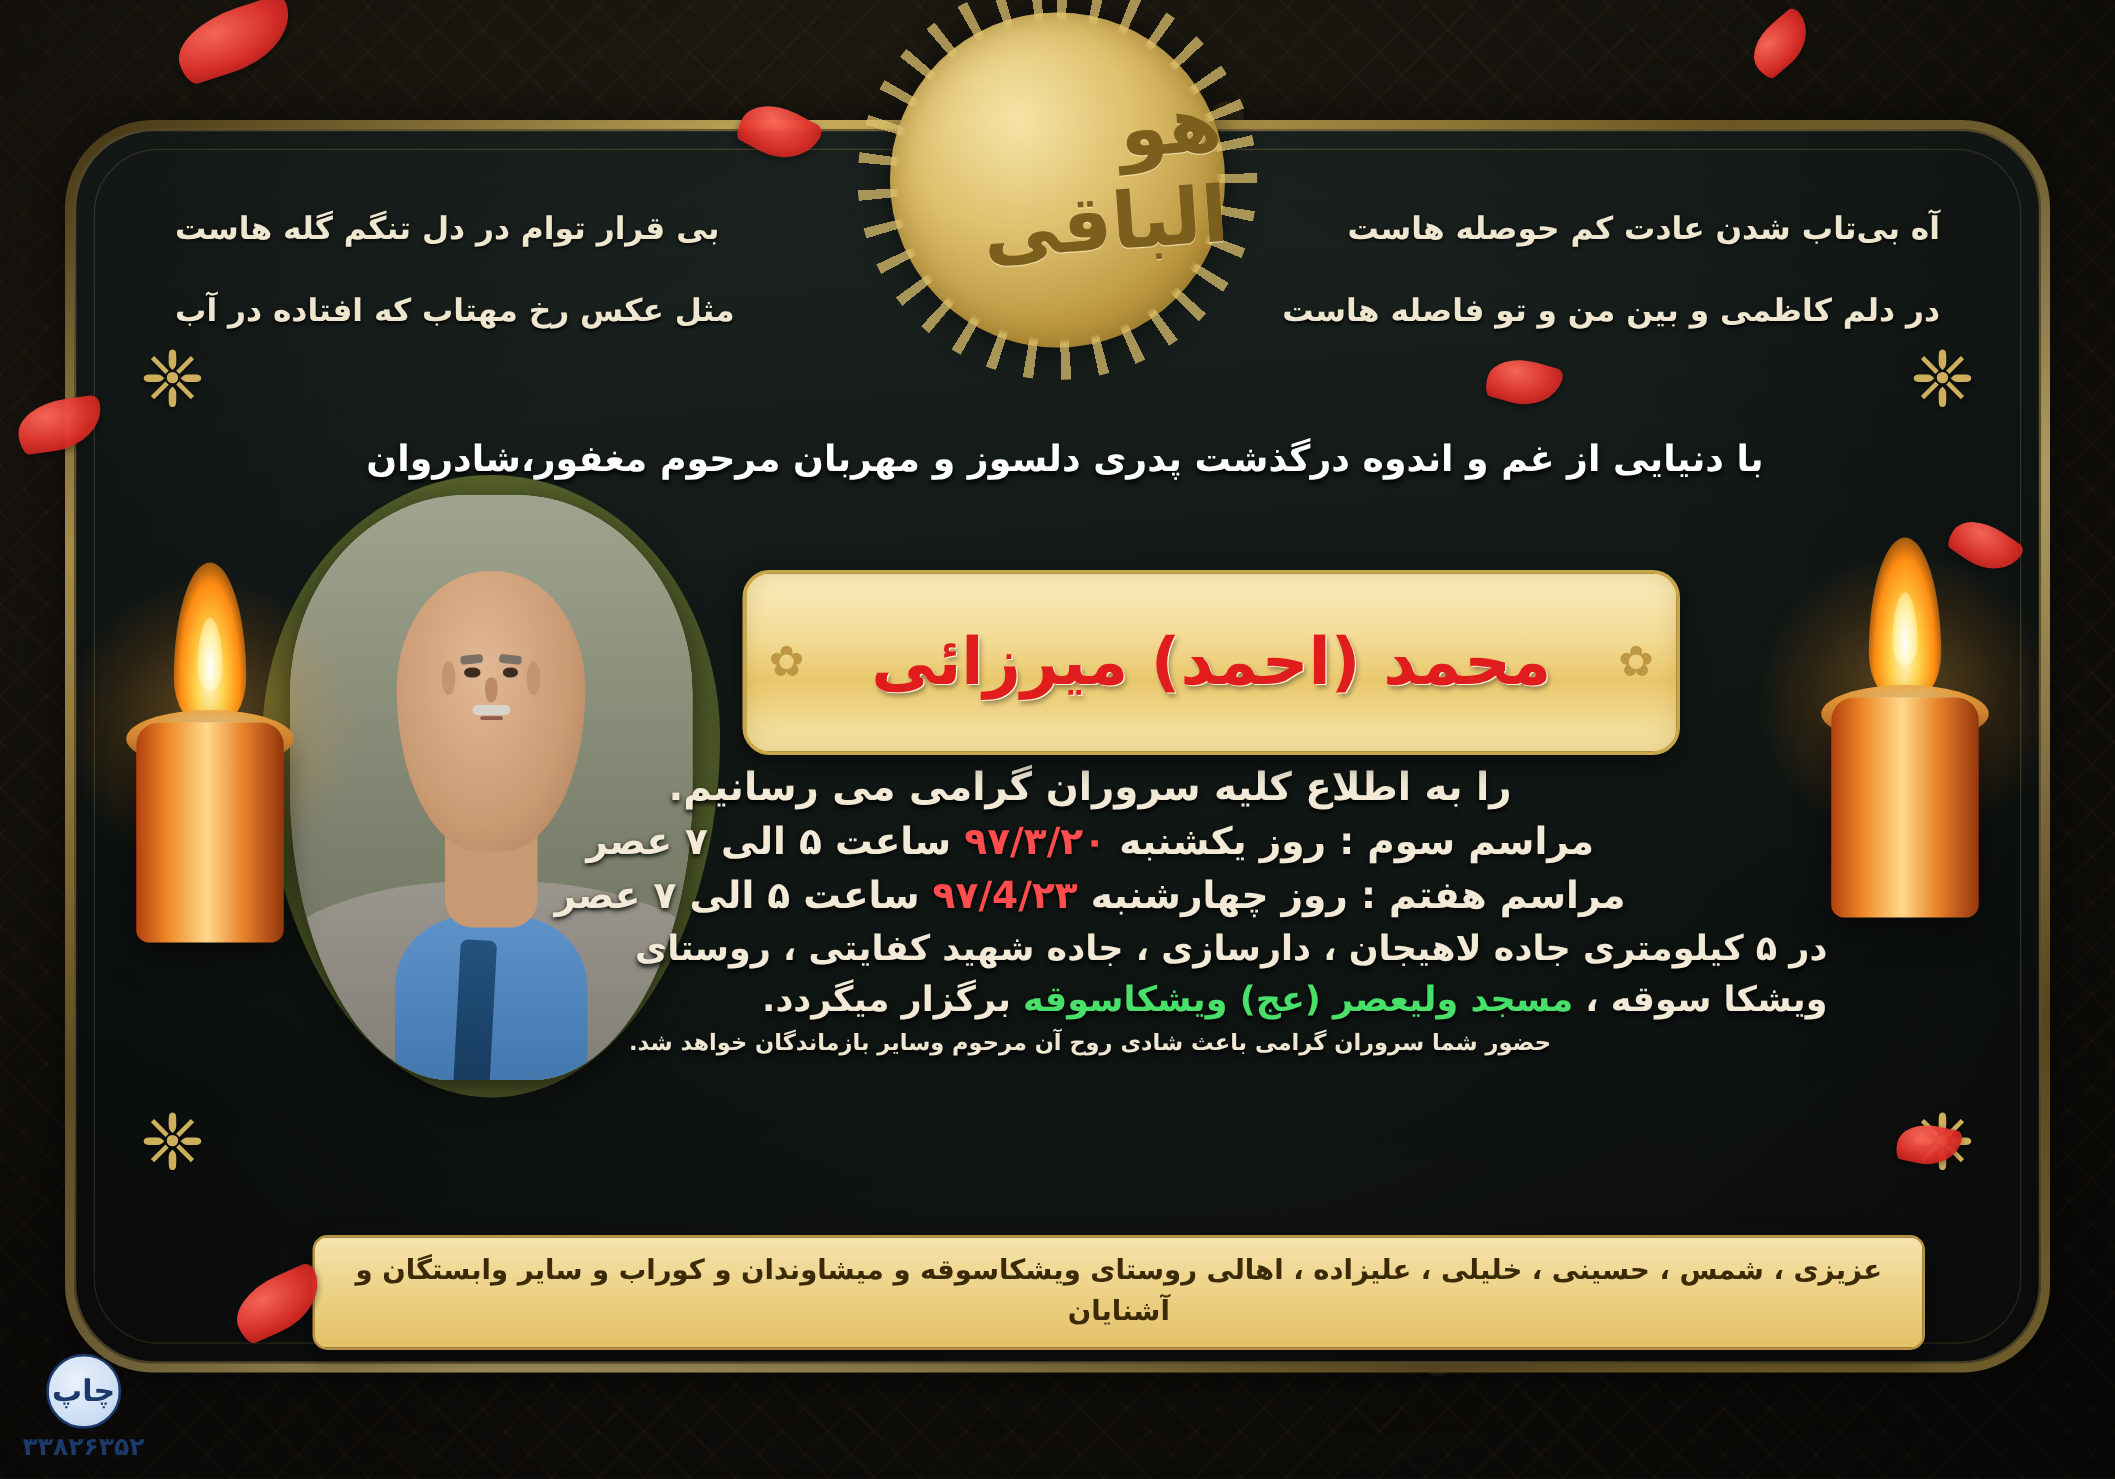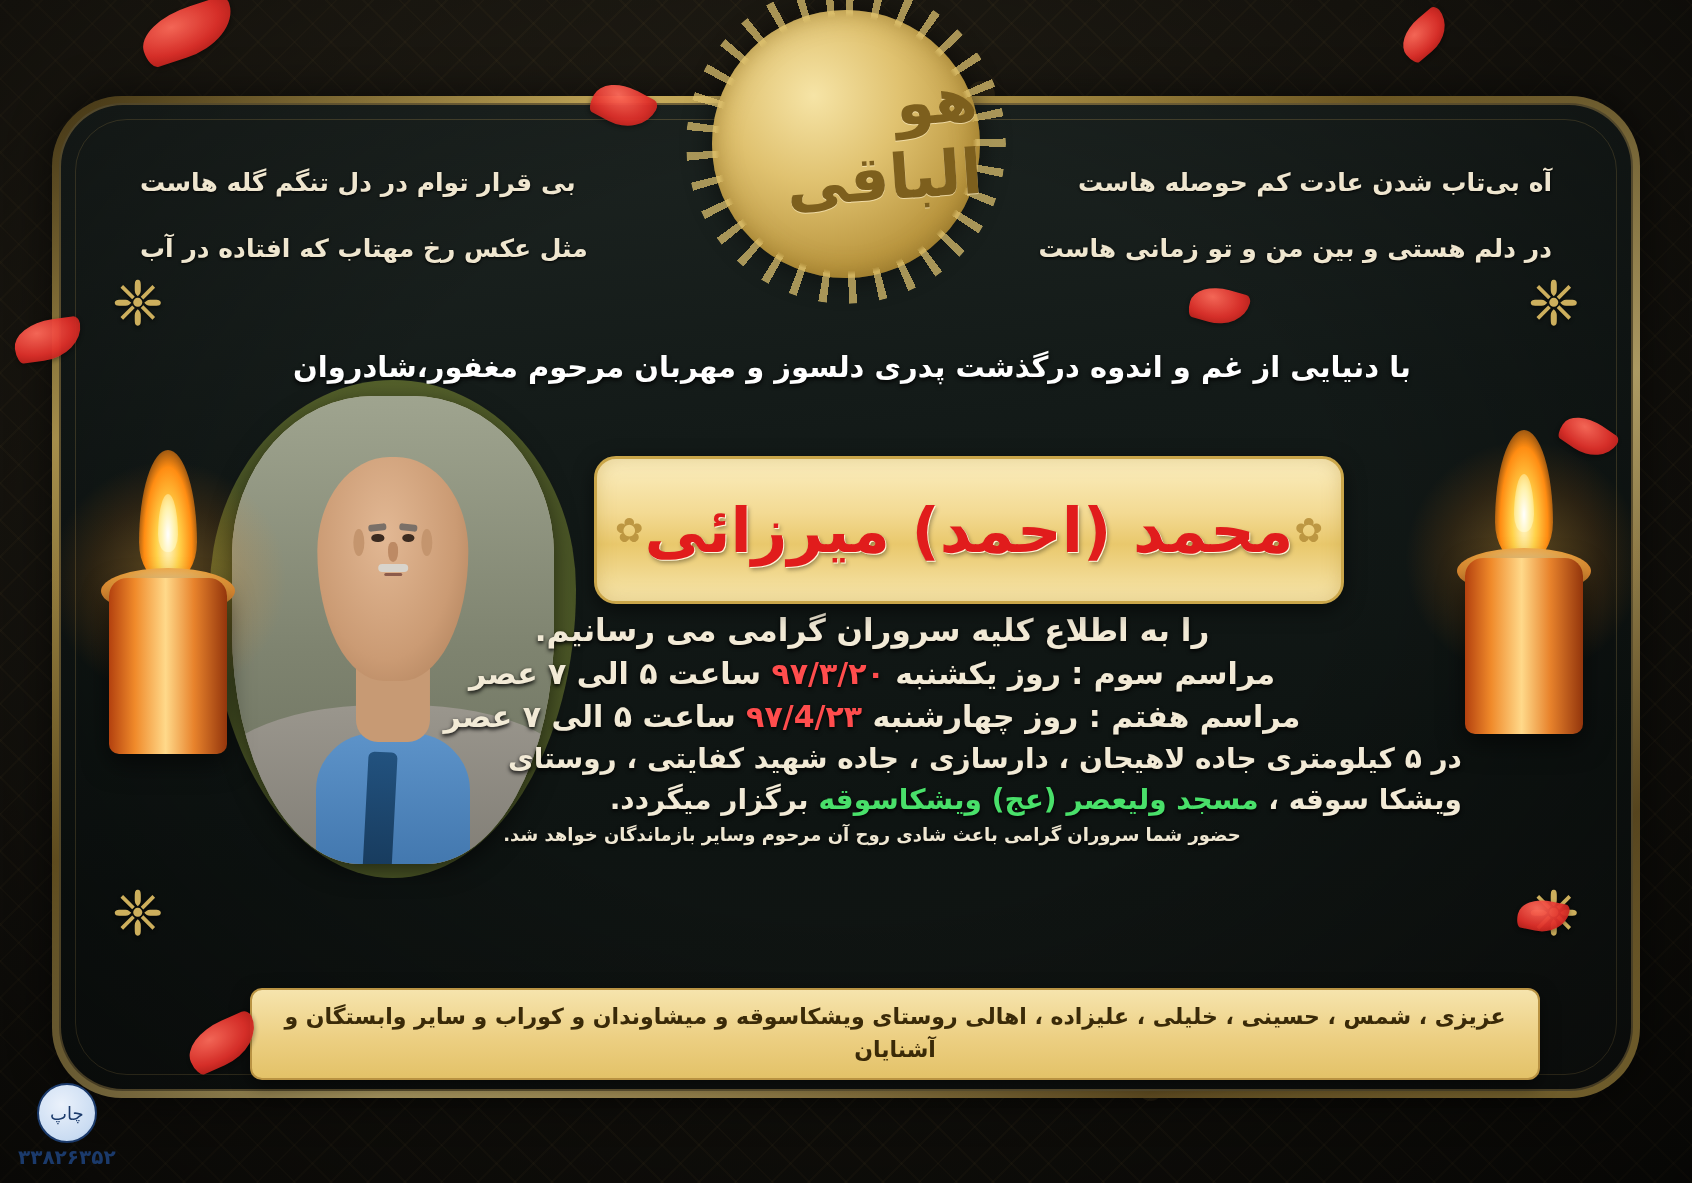--- a/index.html
+++ b/index.html
@@ -264,21 +264,21 @@
     z-index: 7;
     border-radius: 22px;
     background: linear-gradient(180deg, #fbeec0 0%, #f3da93 38%, #e9c86c 60%, #f7e6ad 100%);
     border: 3px solid #caa64a;
     box-shadow: 0 6px 20px rgba(0,0,0,0.55), inset 0 0 18px rgba(180,140,50,0.35);
     display: flex;
     align-items: center;
     justify-content: center;
   }
   #deceased-name {
-    font-size: 62px;
+    font-size: 52px;
     font-weight: bold;
     color: #e11c1c;
     text-shadow: 1px 1px 0 #fff6d8, 2px 3px 4px rgba(0,0,0,0.35);
     white-space: nowrap;
   }
   .plaque-orn {
     position: absolute;
     top: 50%;
     transform: translateY(-50%);
     color: #b8913c;
@@ -372,21 +372,21 @@
     z-index: 9;
     text-align: center;
     color: #1b3a6b;
   }
   #printer-logo {
     width: 56px; height: 56px; margin: 0 auto 2px;
     border-radius: 50%;
     border: 2px solid #1b3a6b;
     background: radial-gradient(circle at 40% 35%, #eaf1fb 0%, #cadcf2 70%, #a9c3e4 100%);
     display: flex; align-items: center; justify-content: center;
-    font-size: 18px; font-weight: normal; color: #1b3a6b;
+    font-size: 24px; font-weight: bold; color: #1b3a6b;
   }
   #printer-phone { font-size: 20px; font-weight: bold; letter-spacing: 1px; }
 </style>
 </head>
 <body>
 
 <div id="poster">
 
   <div id="bg-pattern"></div>
 
@@ -408,21 +408,21 @@
     <div class="calligraphy">هو الباقی</div>
   </div>
 
   <div class="corner-orn co-tr">❈</div>
   <div class="corner-orn co-tl">❈</div>
   <div class="corner-orn co-br">❈</div>
   <div class="corner-orn co-bl">❈</div>
 
   <div class="couplets">
     <div class="couplet-line c-r1">آه بی‌تاب شدن عادت کم حوصله هاست</div>
-    <div class="couplet-line c-r2">در دلم  هستی و بین من و تو زمانی هاست</div>
+    <div class="couplet-line c-r2">در دلم  کاظمی و بین من و تو فاصله هاست</div>
     <div class="couplet-line c-l1">بی قرار توام در دل تنگم گله هاست</div>
     <div class="couplet-line c-l2">مثل عکس رخ مهتاب که افتاده در آب</div>
   </div>
 
   <div id="lead-line">با دنیایی از غم و اندوه درگذشت پدری دلسوز و مهربان مرحوم مغفور،شادروان</div>
 
   <div id="portrait-wrap">
     <div id="portrait-leaf"></div>
     <div id="portrait">
       <div class="p-bg"></div>

